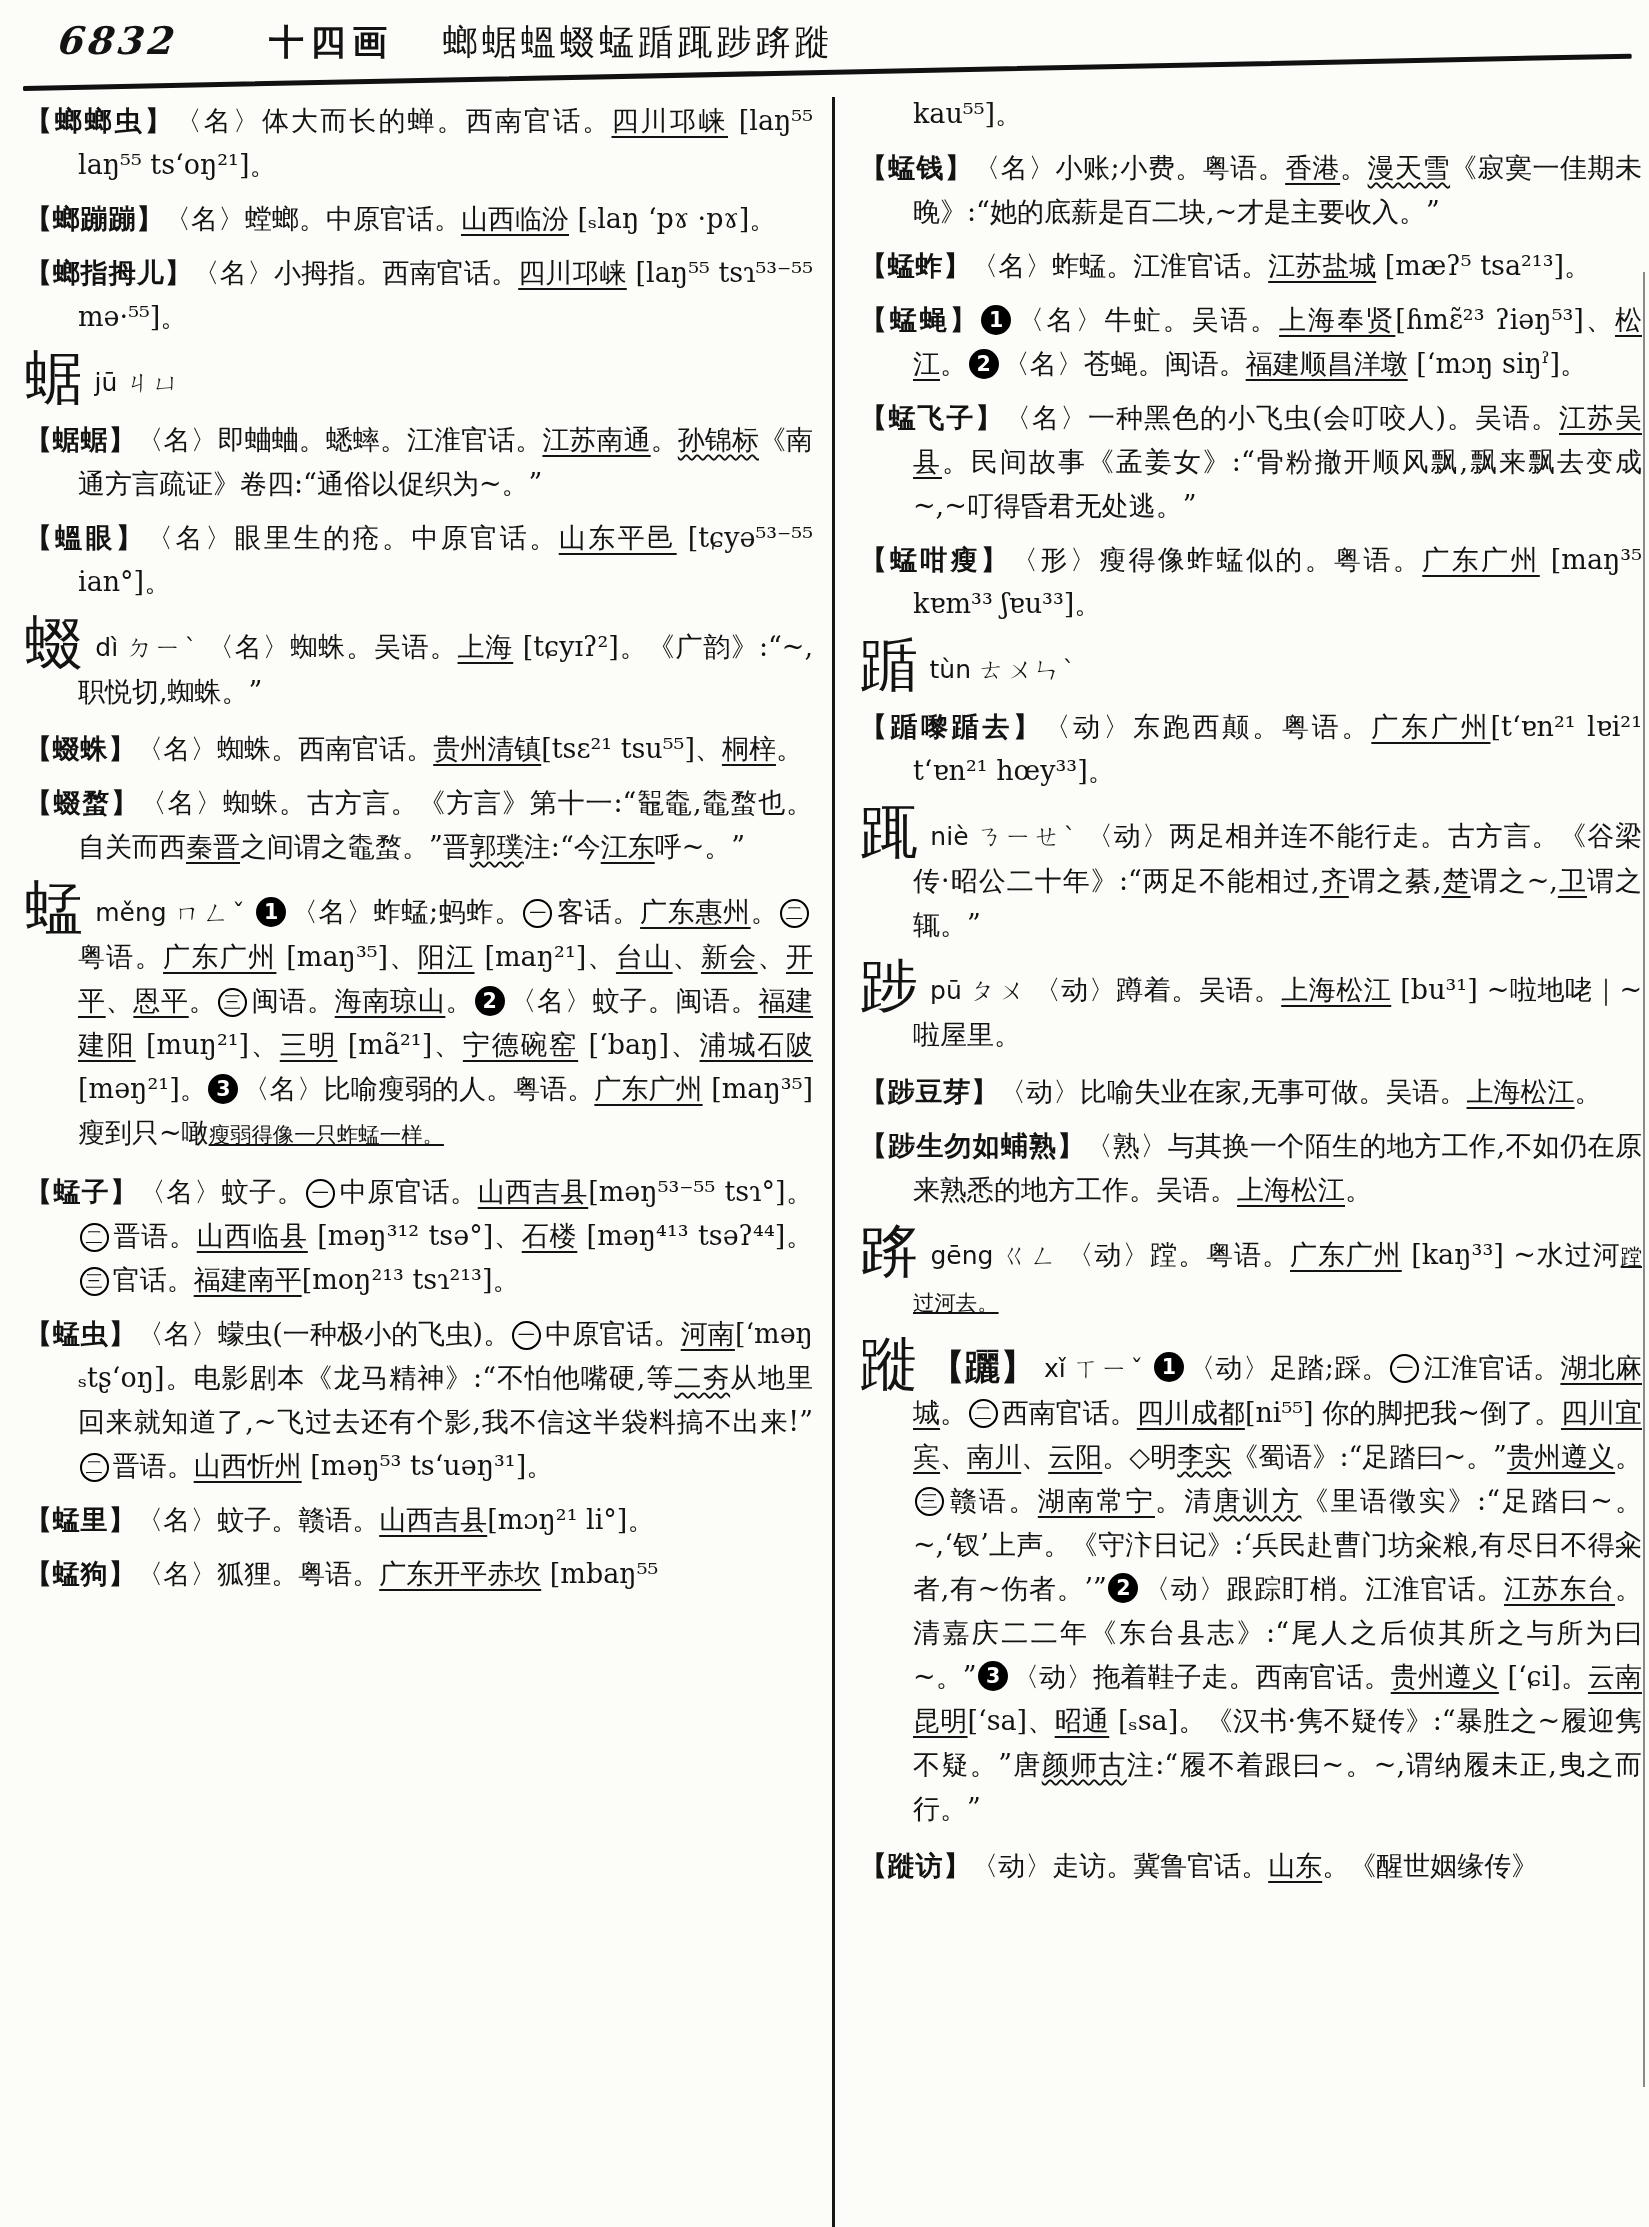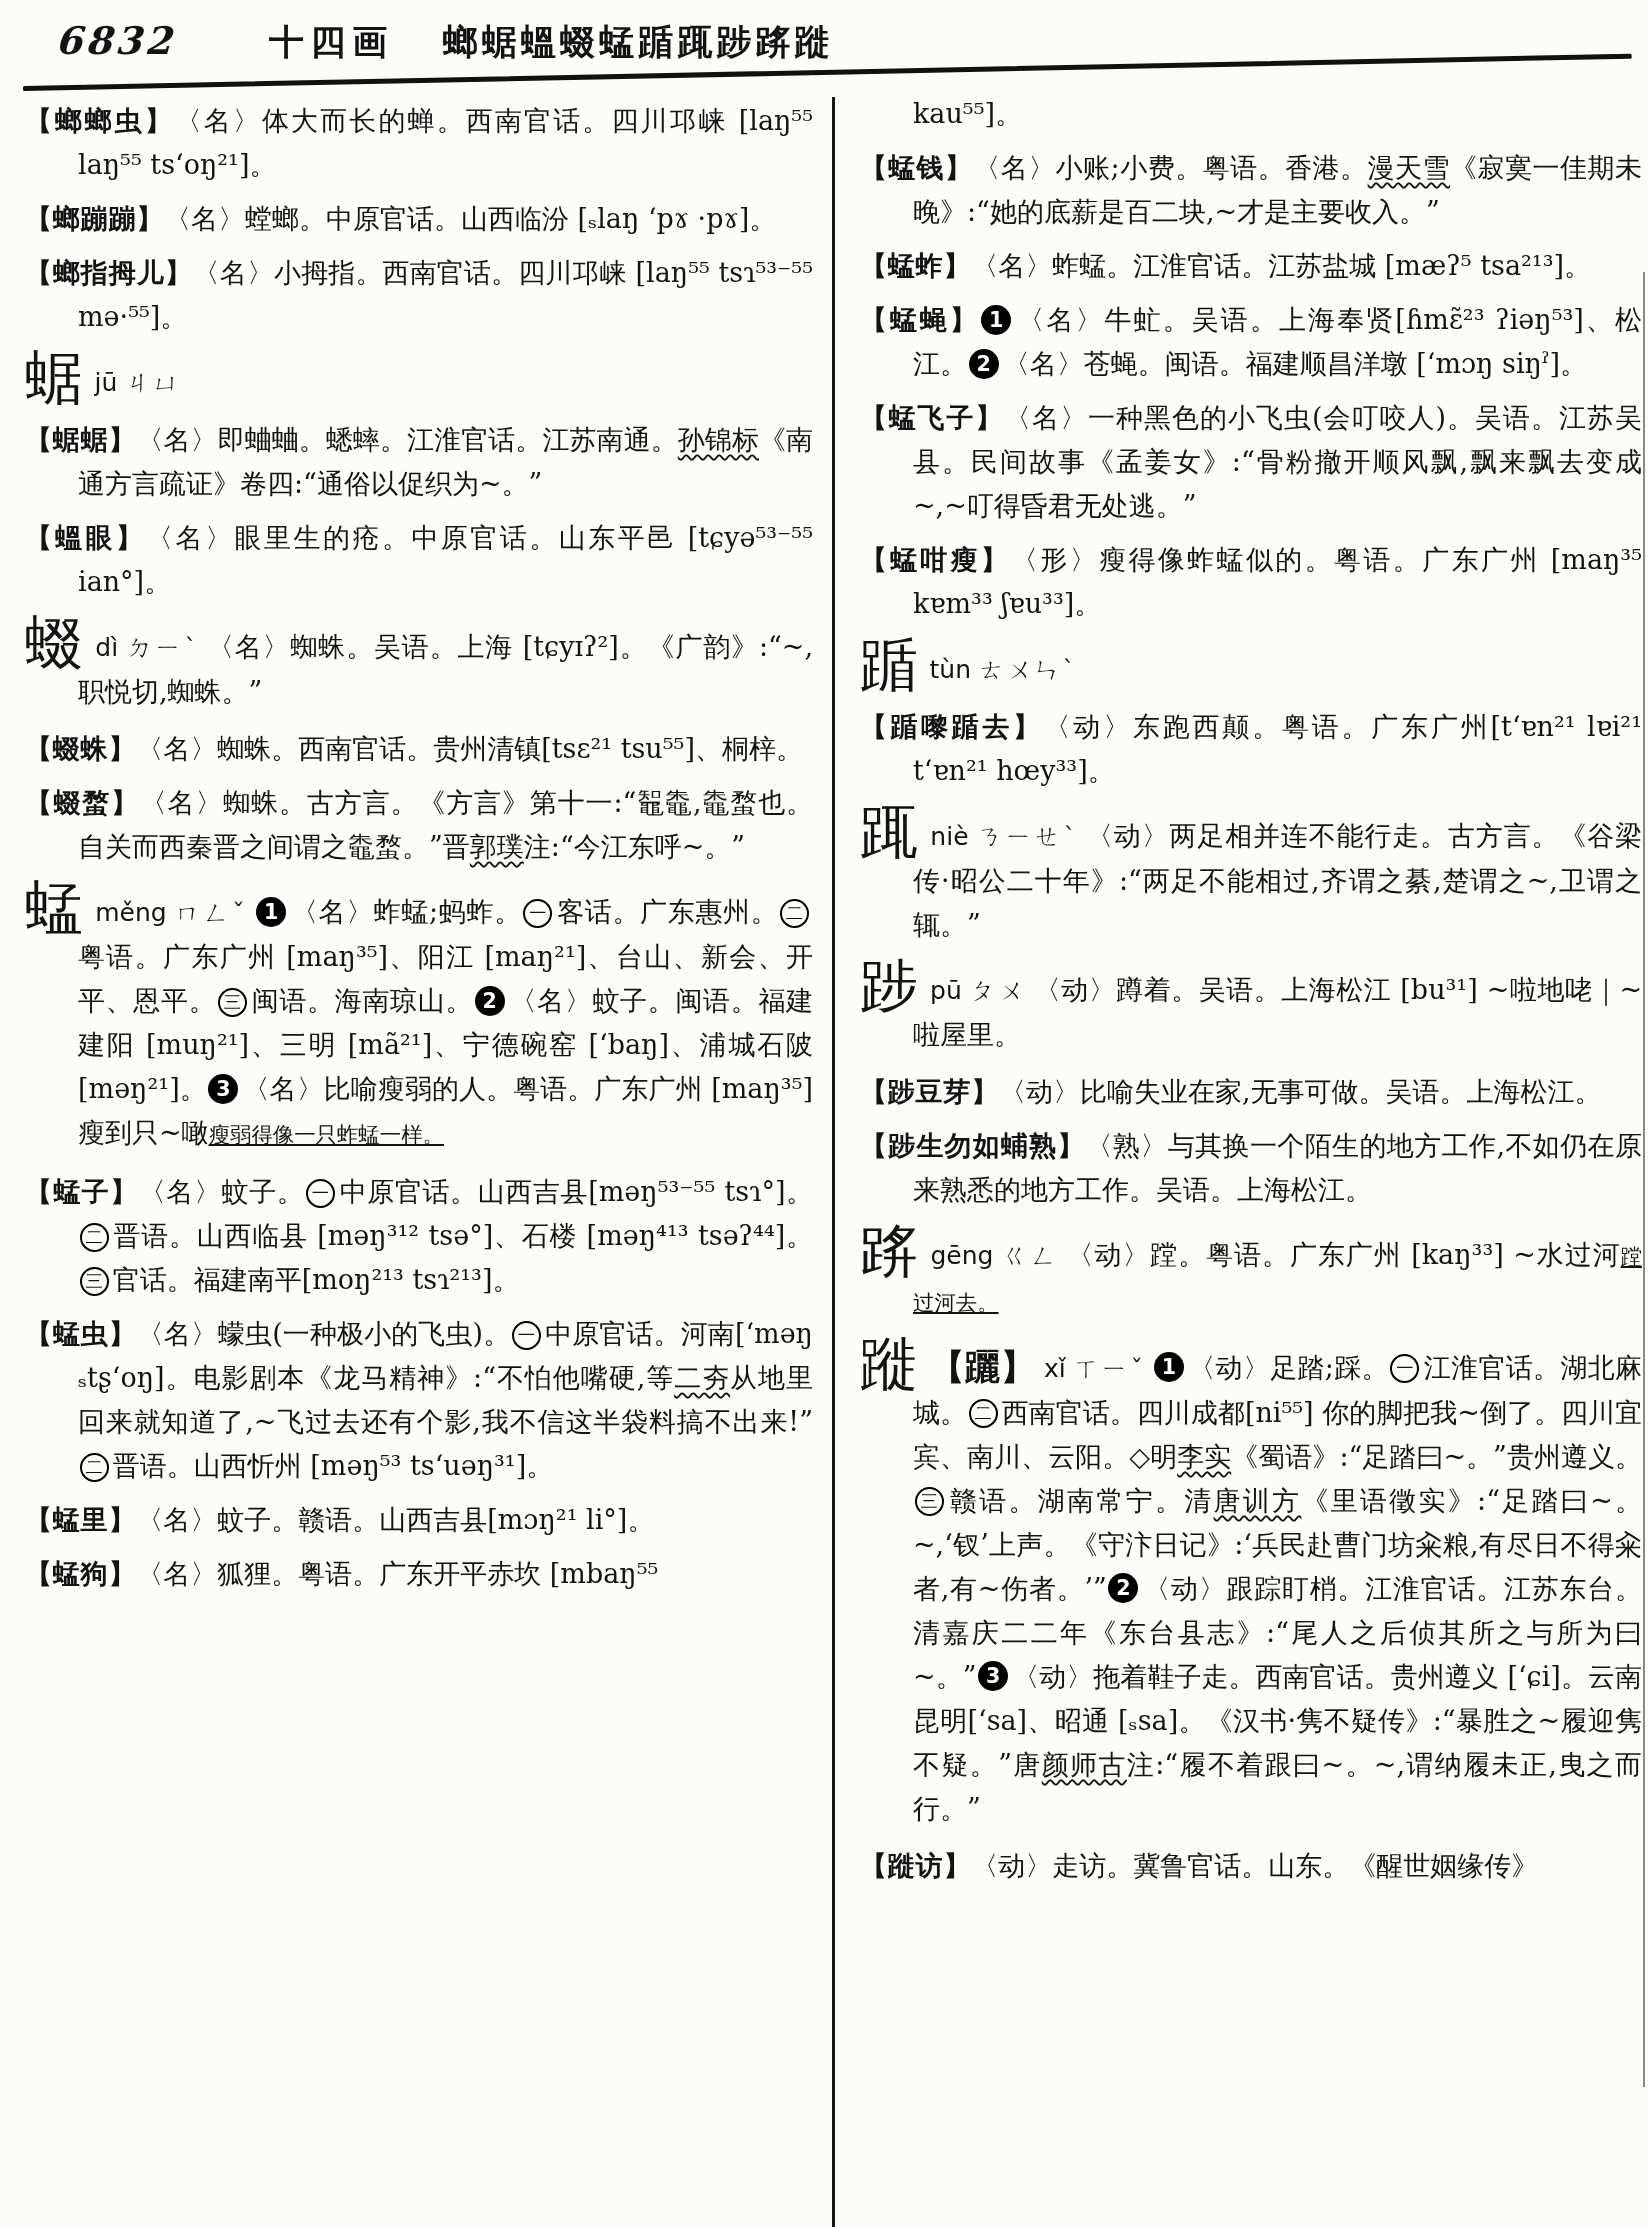--- a/index.html
+++ b/index.html
@@ -18,21 +18,21 @@
     white-space:nowrap;
   }
   .page-num{
     display:inline-block;font-size:38px;font-weight:700;font-style:italic;
     letter-spacing:3.3px;margin-right:91px;transform:skewX(-6deg);
   }
   .stroke-sec{
     display:inline-block;font-size:35px;font-weight:700;margin-right:49px;letter-spacing:6.6px;
   }
   .sec-chars{
-    display:inline-block;font-size:35px;font-weight:700;letter-spacing:4.1px;
+    display:inline-block;font-size:35px;font-weight:400;letter-spacing:4.1px;
   }
   .head-rule{
     position:absolute;top:86px;left:23px;width:1609px;height:5px;background:#111;
     transform:rotate(-1.15deg);transform-origin:left center;border-radius:1.6px;
   }
   .col-divider{
     position:absolute;top:97px;bottom:0;left:832px;width:2.5px;background:#161616;
   }
   .edge-artifact{
     position:absolute;top:272px;height:1815px;right:5px;width:2.5px;background:#2a2a2a;opacity:.55;
@@ -51,21 +51,21 @@
   .blk.head{margin-top:16.5px;margin-bottom:13.2px;}
   .hw{font-weight:700;letter-spacing:0.8px;}
   .bigchar{
     font-size:58px;line-height:44px;font-weight:500;
     margin-right:11.5px;vertical-align:-6.6px;letter-spacing:0;
   }
   .variant{font-size:35px;font-weight:700;margin-right:8.2px;vertical-align:-1.6px;}
   .pinyin{font-size:25px;margin-right:8.2px;font-family:"DejaVu Sans","Liberation Sans",sans-serif;}
   .zhuyin{font-size:25px;margin-right:6.6px;letter-spacing:2.5px;}
   
-  .u{text-decoration-thickness:2.1px;text-underline-offset:5.8px;}
+  .u{text-decoration:underline;text-decoration-thickness:2.1px;text-underline-offset:5.8px;}
   .w{text-decoration:underline wavy;text-decoration-thickness:1.5px;text-underline-offset:5px;}
   
   .cnum{
     display:inline-block;width:30px;height:30px;border-radius:50%;
     background:#000;color:#fff;text-align:center;line-height:30px;
     font-size:20.6px;font-weight:700;margin:0 4.1px 0 1.6px;vertical-align:2.5px;text-indent:0;
     font-family:"DejaVu Sans","Liberation Sans",sans-serif;
   }
   .onum{
     display:inline-block;width:29px;height:29px;border-radius:50%;

